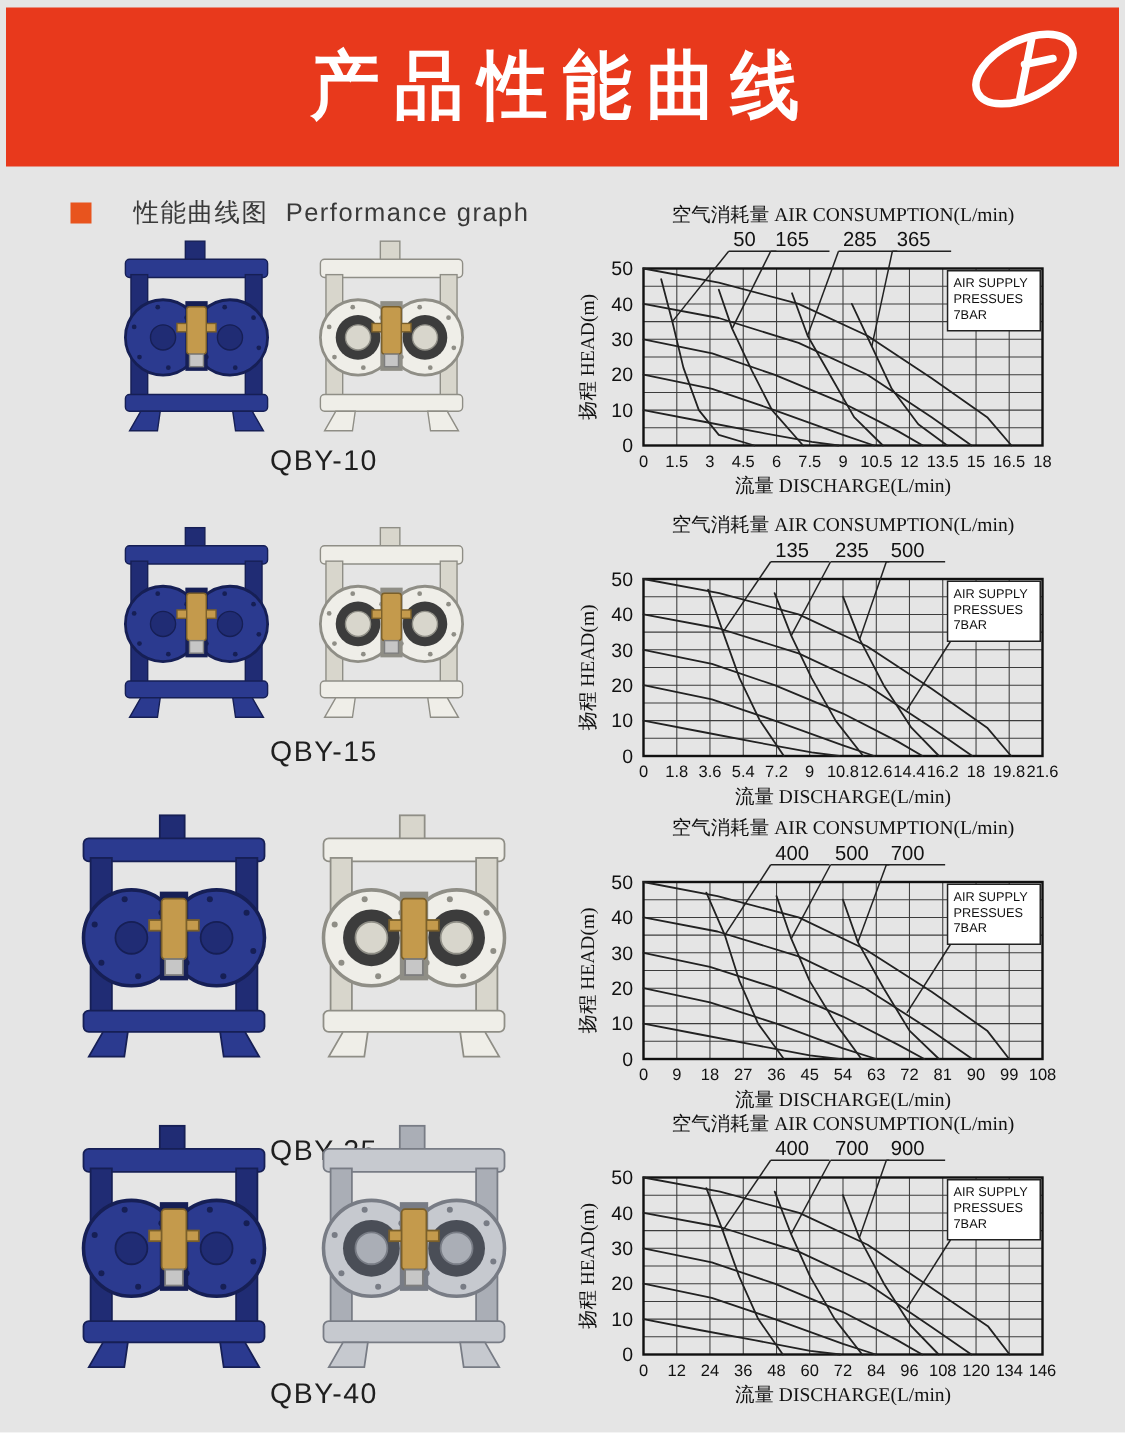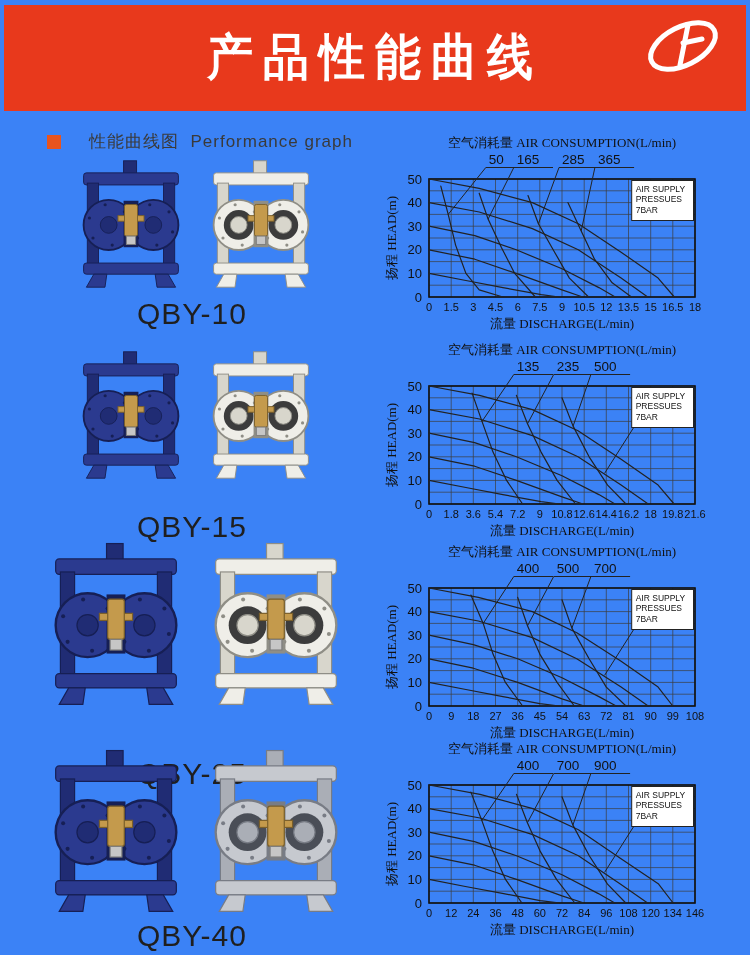--- a/index.html
+++ b/index.html
@@ -1,32 +1,32 @@
 <!DOCTYPE html>
 <html><head>
 <meta charset="utf-8">
 <style>
   html,body{margin:0;padding:0;background:#fff;}
-  .page{position:relative;width:750px;height:955px;background:#3b82f6;overflow:hidden;
+  .page{position:relative;width:750px;height:955px;background:#e5e5e5;overflow:hidden;
         font-family:"Liberation Sans",sans-serif;color:#222;text-decoration:underline;}
   
   .banner{position:absolute;left:4px;top:5px;right:4px;height:106px;display:flex;
           align-items:center;justify-content:center;}
   .banner-title{color:#fff;font-size:46px;font-weight:900;letter-spacing:10px;
                 font-family:"Liberation Sans",sans-serif;transform:scaleY(1.08);}
   .brand{position:absolute;right:24px;top:10px;}
   
   .sec{position:absolute;left:47px;top:130px;display:flex;align-items:center;gap:28px;}
   .sec .bullet{width:14px;height:14px;display:inline-block;}
   .sec .t{font-size:17px;color:#3a3a3a;letter-spacing:1px;}
   
   .pblock{position:absolute;left:36px;width:320px;}
   .pair{display:flex;justify-content:center;align-items:flex-end;gap:18px;}
-  .model{position:absolute;left:32px;width:320px;text-align:center;
-         font-size:30px;color:#1f1f1f;letter-spacing:1px;}
+  .model{position:absolute;left:56px;width:320px;text-align:center;
+         font-size:19px;color:#1f1f1f;letter-spacing:1px;}
   
   .chart{position:absolute;left:383px;width:362px;height:200px;}
   .ctitle{font:13px "Liberation Serif",serif;fill:#111;text-anchor:middle;}
   .alab{font:13.5px "Liberation Sans",sans-serif;fill:#111;}
   .ytick{font:13px "Liberation Sans",sans-serif;fill:#111;text-anchor:end;}
   .xtick{font:11px "Liberation Sans",sans-serif;fill:#111;text-anchor:middle;}
   .ntxt{font:8.5px "Liberation Sans",sans-serif;fill:#111;}
   .g{stroke:#3c3c3c;stroke-width:0.7;}
   .gb{fill:none;stroke:#111;stroke-width:1.6;}
   .crv{fill:none;stroke:#222;stroke-width:1.2;stroke-linecap:round;stroke-linejoin:round;}
@@ -187,21 +187,21 @@
     <rect x="46" y="62" width="8" height="6" fill="#c49a4c" stroke="#7a5f2a"></rect>
     <rect x="66" y="62" width="8" height="6" fill="#c49a4c" stroke="#7a5f2a"></rect>
     <rect x="53" y="50" width="14" height="34" rx="2" fill="#c49a4c" stroke="#7a5f2a"></rect>
     <rect x="55" y="84" width="10" height="9" fill="#c6c6c6" stroke="#7e7e7e"></rect>
     <rect x="9" y="113" width="102" height="12" rx="3" fill="#efeee8" stroke="#8f8e86"></rect>
     <path d="M20,125 L12,139 L32,139 L34,125 Z" fill="#efeee8" stroke="#8f8e86"></path>
     <path d="M86,125 L88,139 L108,139 L100,125 Z" fill="#efeee8" stroke="#8f8e86"></path>
   </svg>
       </div>
   </div>
-  <div class="model" style="top:491px;margin-top:19px;">QBY-15</div>
+  <div class="model" style="top:491px;">QBY-15</div>
 
   <div class="pblock" style="top:540px;">
     <div class="pair">
         <svg width="142" height="168" viewBox="0 0 120 142">
     <rect x="52" y="3" width="14" height="16" fill="#202c74" stroke="#161f55"></rect>
     <rect x="9" y="16" width="102" height="13" rx="3" fill="#2b3a8f" stroke="#161f55"></rect>
     <rect x="13" y="27" width="12" height="90" fill="#202c74" stroke="#161f55"></rect>
     <rect x="95" y="27" width="12" height="90" fill="#202c74" stroke="#161f55"></rect>
     <circle cx="36" cy="72" r="27" fill="#2b3a8f" stroke="#161f55" stroke-width="2"></circle>
     <circle cx="84" cy="72" r="27" fill="#2b3a8f" stroke="#161f55" stroke-width="2"></circle>

